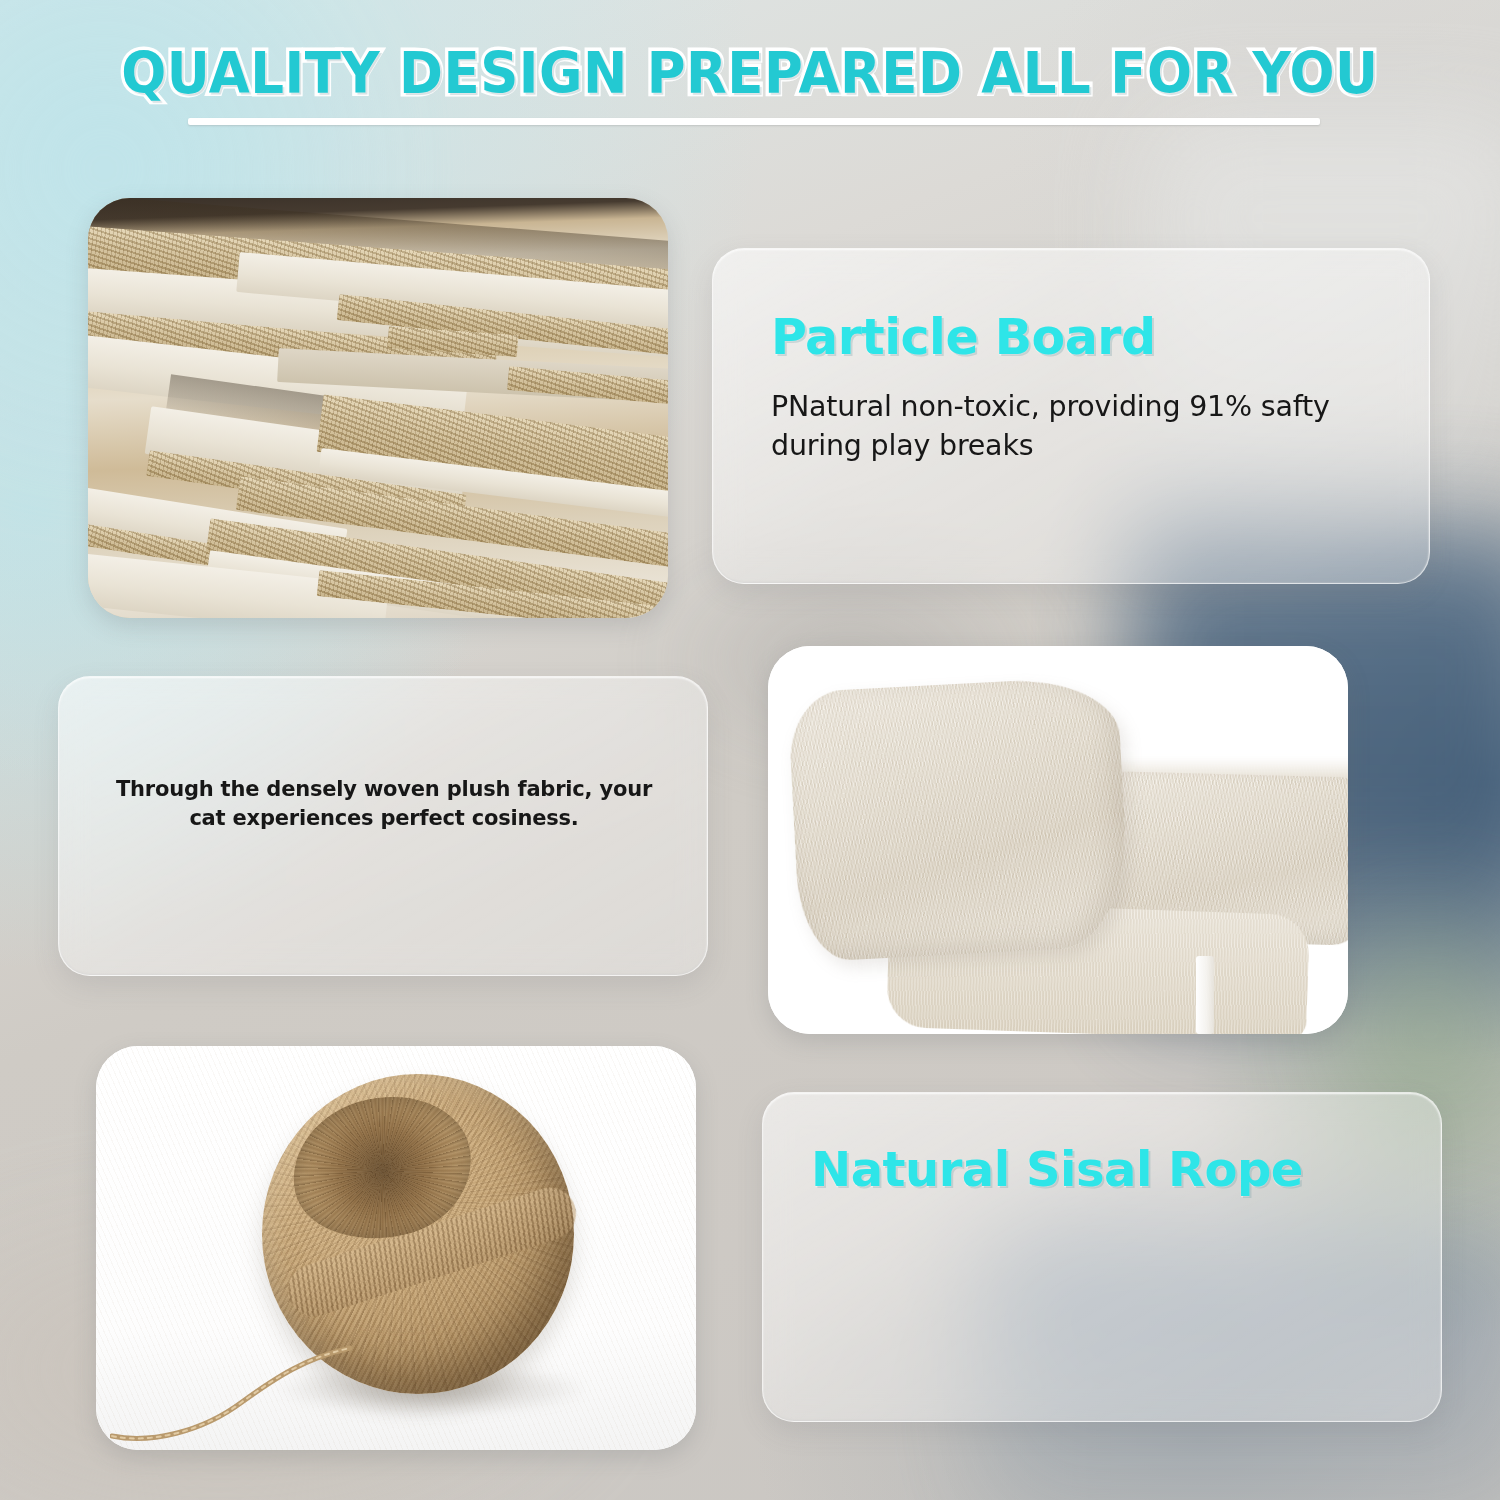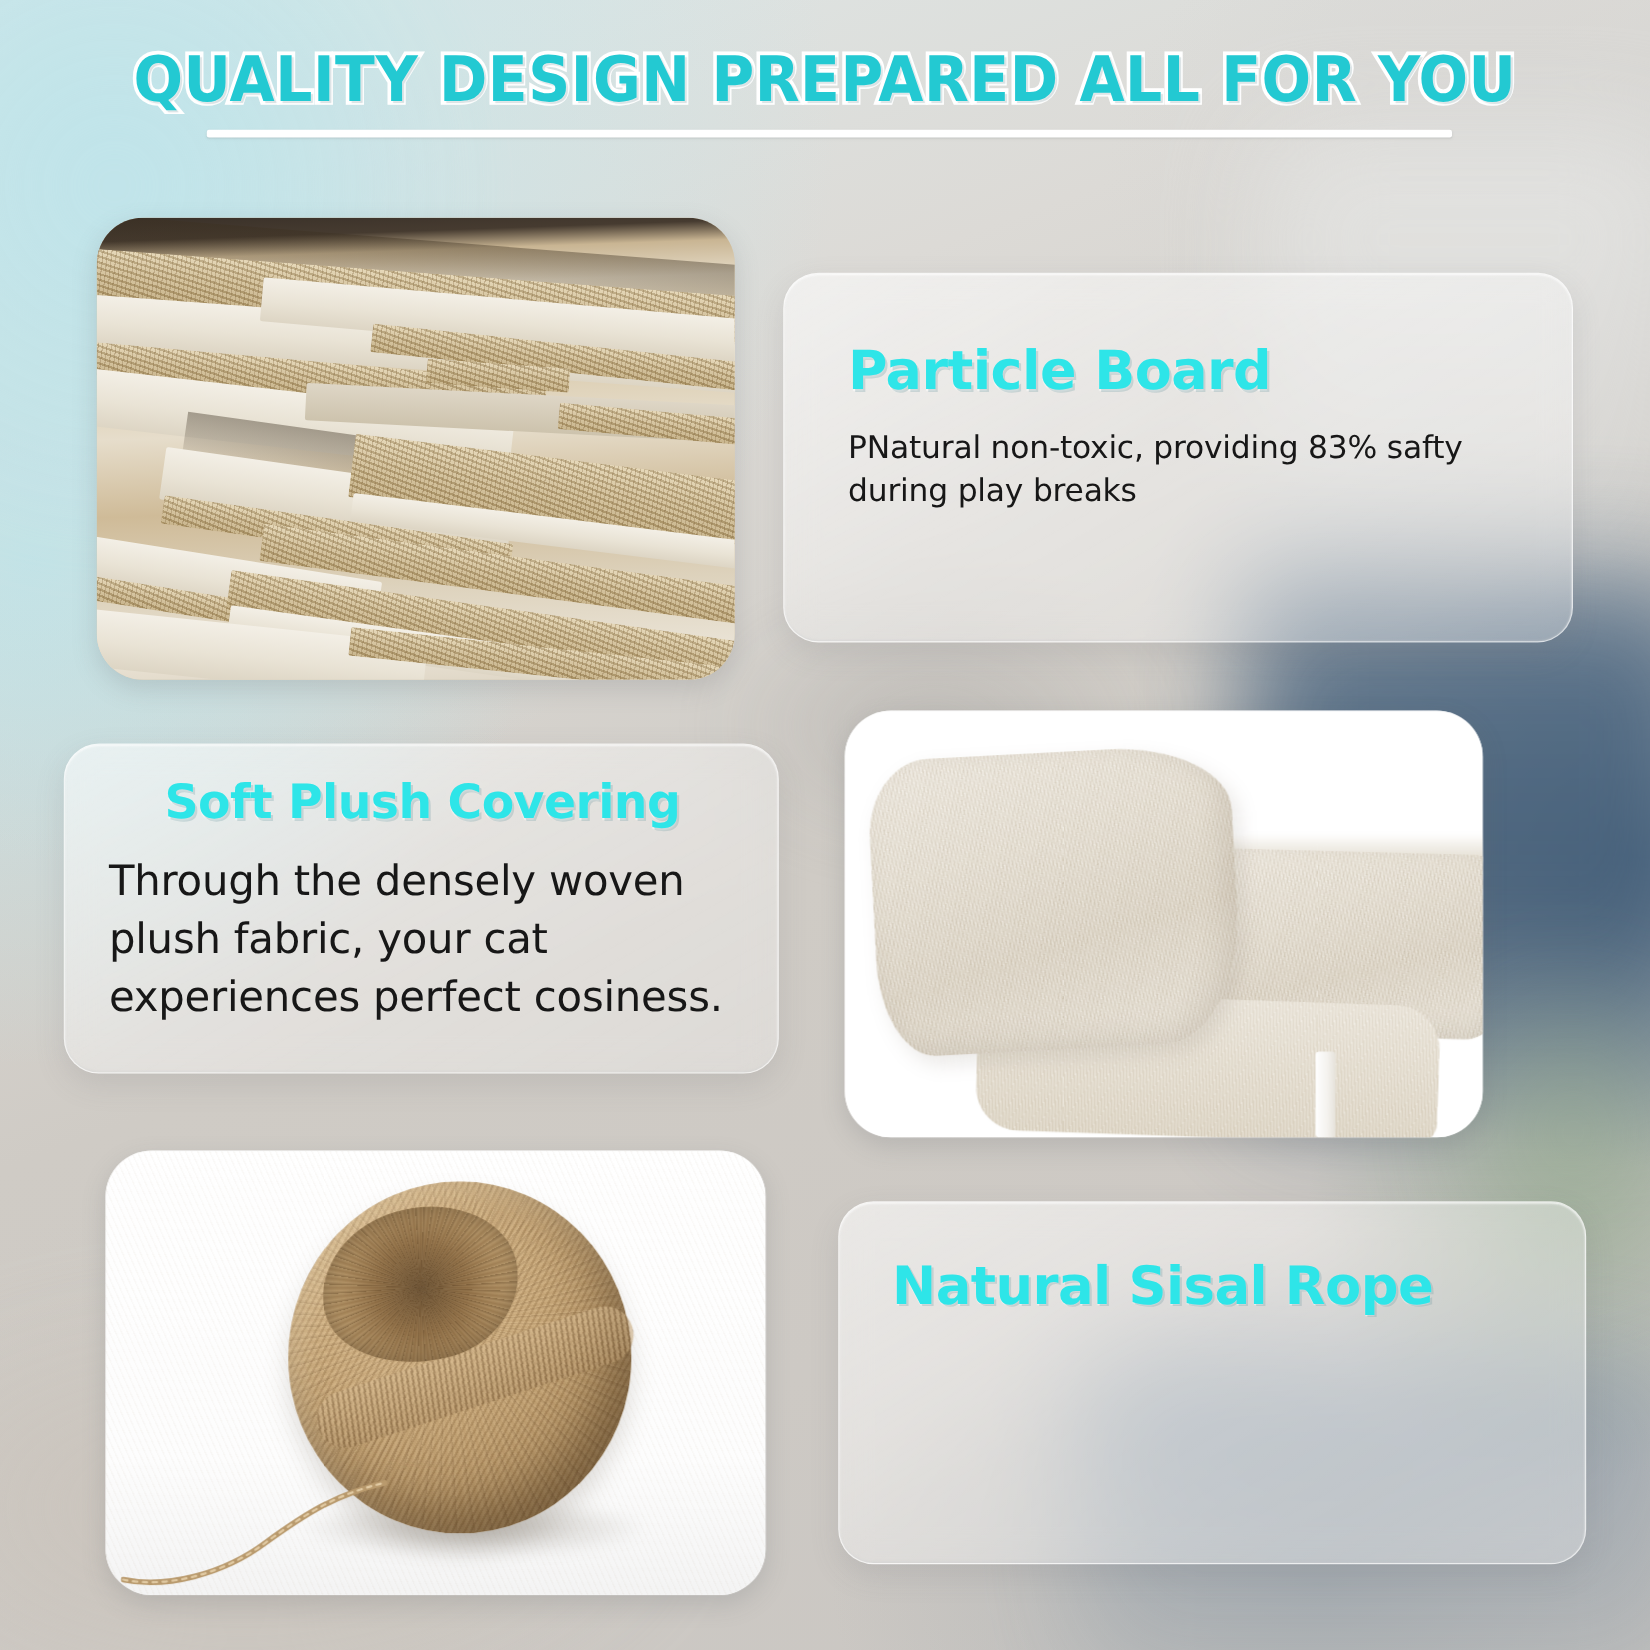--- a/index.html
+++ b/index.html
@@ -168,22 +168,23 @@
   }
   #card-soft-plush .card-heading {
     left: 0; top: 28px;
     width: 650px;
     text-align: center;
     font-size: 43px;
   }
   #card-soft-plush .card-body {
     left: 40px; top: 98px;
     width: 570px;
-    font-size: 38px;
-    text-align: left;
+    font-size: 21px;
+    text-align: center;
+    font-weight: bold;
   }
 
   
   #card-sisal-rope {
     left: 762px; top: 1092px;
     width: 680px; height: 330px;
   }
   #card-sisal-rope .card-heading {
     left: 48px; top: 48px;
     font-size: 48px;
@@ -398,25 +399,24 @@
       <div class="pb-plank pb-edge" style="left:-40px; top:320px; width:300px; height:22px; transform:rotate(9deg);"></div>
       <div class="pb-plank pb-edge" style="left:120px; top:320px; width:500px; height:36px; transform:rotate(8deg);"></div>
       <div class="pb-plank pb-face" style="left:120px; top:352px; width:500px; height:30px; transform:rotate(8deg);"></div>
       <div class="pb-plank pb-face" style="left:-40px; top:352px; width:340px; height:52px; transform:rotate(6deg);"></div>
       <div class="pb-plank pb-edge" style="left:230px; top:372px; width:420px; height:26px; transform:rotate(6deg);"></div>
     </div>
   </div>
 
   <div class="glass-card" id="card-particle-board">
     <div class="card-heading">Particle Board</div>
-    <div class="card-body">PNatural non-toxic, providing 83% safty during play breaks</div>
+    <div class="card-body">PNatural non-toxic, providing 91% safty during play breaks</div>
   </div>
 
   <div class="glass-card" id="card-soft-plush">
-    <div class="card-heading">Soft Plush Covering</div>
     <div class="card-body">Through the densely woven plush fabric, your cat experiences perfect cosiness.</div>
   </div>
 
   <div class="photo" id="photo-plush-fabric">
     <div class="plush-stage">
       <div class="plush-rim"></div>
       <div class="plush-mass plush-fold-b"></div>
       <div class="plush-mass plush-fold-c"></div>
       <div class="plush-mass plush-fold-a"></div>
       <div class="plush-post"></div>

